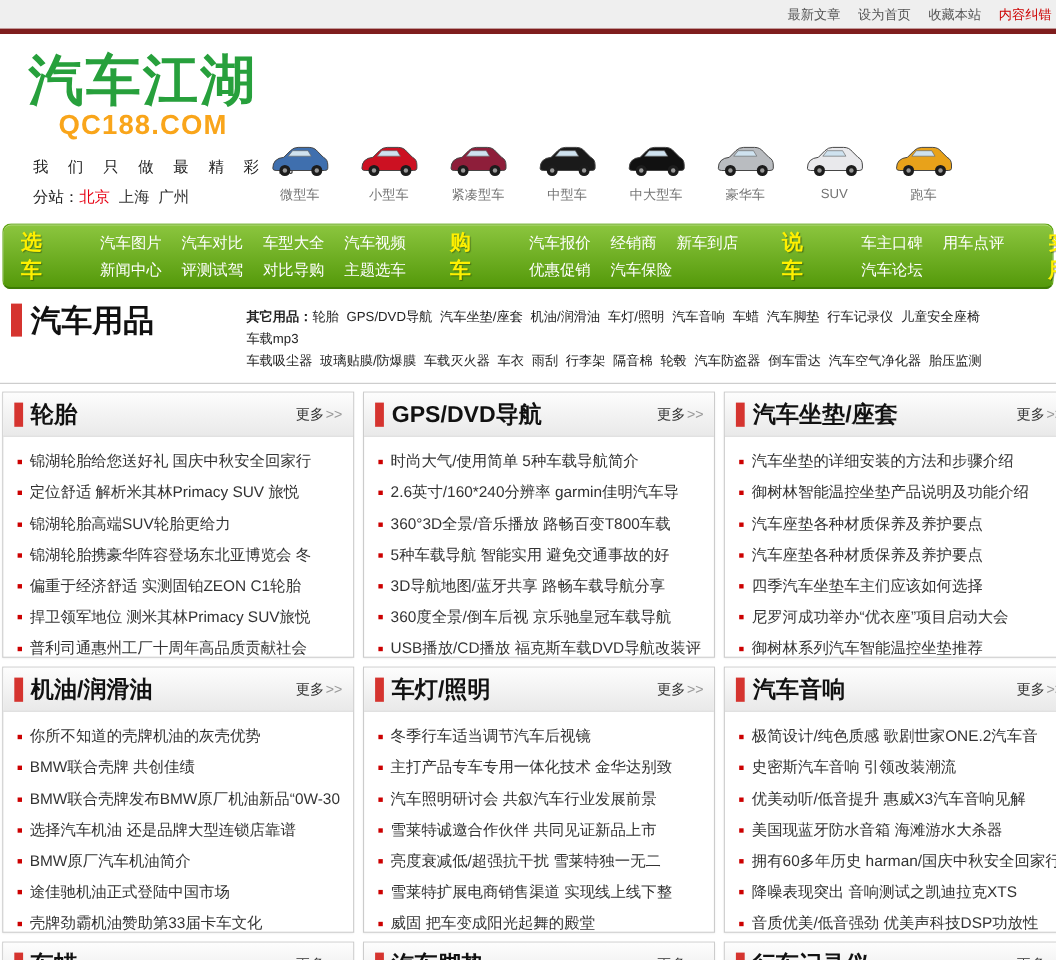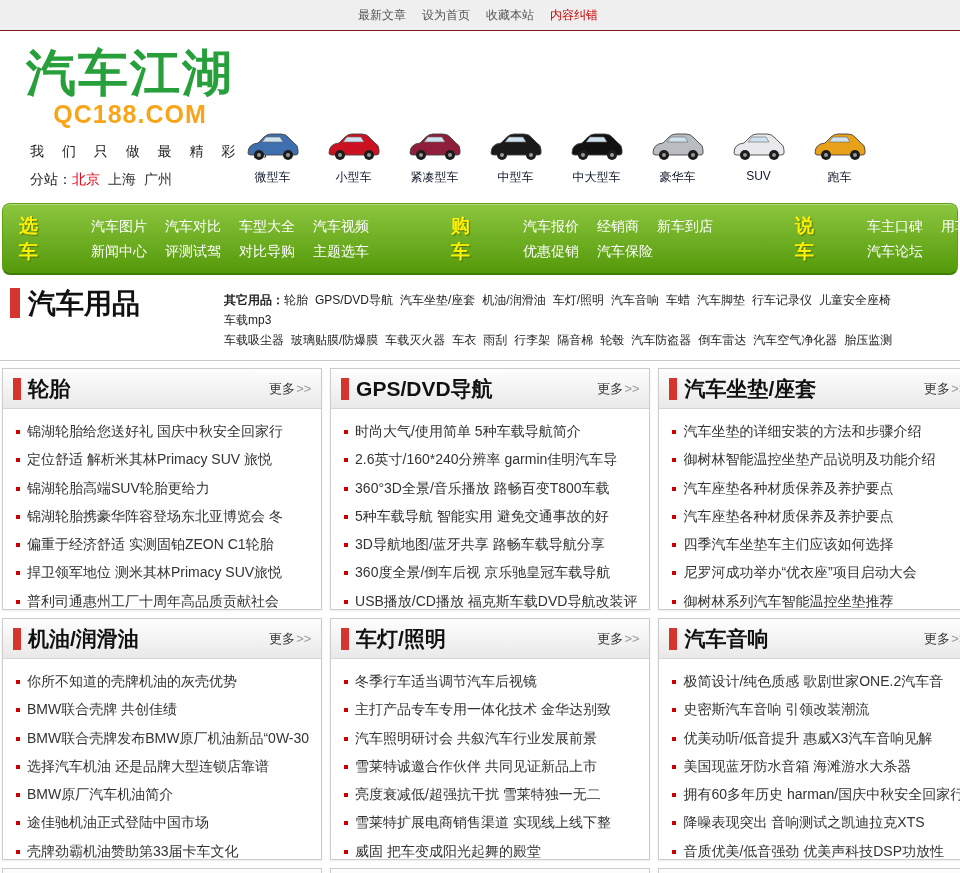--- a/index.html
+++ b/index.html
@@ -5,48 +5,48 @@
   * { margin:0; padding:0; box-sizing:border-box; }
   html,body { width:960px; }
   body {
     height:873px; overflow:hidden; background:#fff;
     font-family:"Liberation Sans","DejaVu Sans",sans-serif; color:#333;
   }
   a { text-decoration:none; color:inherit; cursor:pointer; }
 
   
   .topbar {
-    height:31px; background:#efefef; border-bottom:1px solid #7f1d1d;
-    display:flex; align-items:center; justify-content:center;
-    padding-right:20px; font-size:12px; color:#555;
+    height:31px; background:#efefef; border-bottom:5px solid #7f1d1d;
+    display:flex; align-items:center; justify-content:flex-end;
+    padding-right:4px; font-size:12px; color:#555;
   }
   .topbar a { margin-left:16px; color:#555; }
   .topbar a.err { color:#c00; }
 
   
   .header { position:relative; height:172px; background:#fff; }
   .logo { position:absolute; left:26px; top:16px; text-align:center; }
   .logo-title { font-size:50px; font-weight:bold; color:#27a03c; letter-spacing:2px; line-height:1.05; }
   .logo-domain { font-size:25px; font-weight:bold; color:#f9a51a; letter-spacing:1px; }
   .slogan { position:absolute; left:30px; top:112px; font-size:14px; color:#222; }
   .slogan .l1 { letter-spacing:7px; margin-bottom:10px; }
   .slogan .branches a { margin-right:8px; color:#333; }
   .slogan .branches a.hl { color:#e60012; }
   .cats { position:absolute; left:232px; right:4px; top:98px; display:flex; }
   .cat { width:81px; text-align:center; cursor:pointer; }
   .cat svg { display:block; margin:0 auto; }
-  .cat .cat-label { font-size:12px; color:#0f172a; margin-top:4px; }
+  .cat .cat-label { font-size:12px; color:#737373; margin-top:4px; }
 
   
   .navbar {
-    margin:0 2px; height:72px; border-radius:8px;
+    margin:0 2px; height:60px; border-radius:8px;
     background:linear-gradient(#8cc63f,#54990a);
     border:1px solid #5da30e; border-bottom:2px solid #3d7d04;
     box-shadow:inset 0 1px 0 rgba(255,255,255,.35);
-    display:flex; align-items:center; padding:0 16px;gap:42px;
+    display:flex; align-items:center; padding:0 16px;
   }
   .nav-group { display:flex; align-items:center; margin-right:22px; }
   .nav-group:last-child { margin-right:0; }
   .nav-title {
     font-size:19px; font-weight:bold; color:#fff000;
     text-shadow:1px 1px 1px rgba(0,0,0,.35); margin-right:16px; cursor:pointer;
   }
   .nav-rows { font-size:14px; color:#fff; }
   .nav-row { display:flex; line-height:25px;margin-left:37px; }
   .nav-row a { color:#fff; margin-right:18px; white-space:nowrap; }

